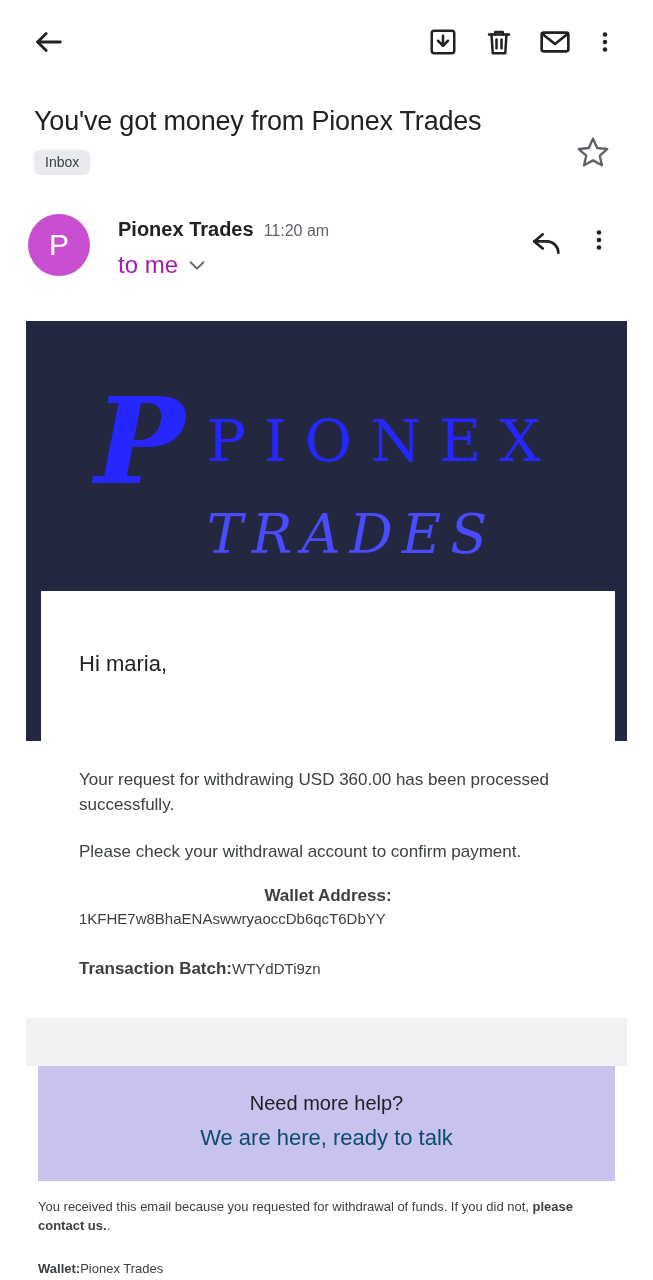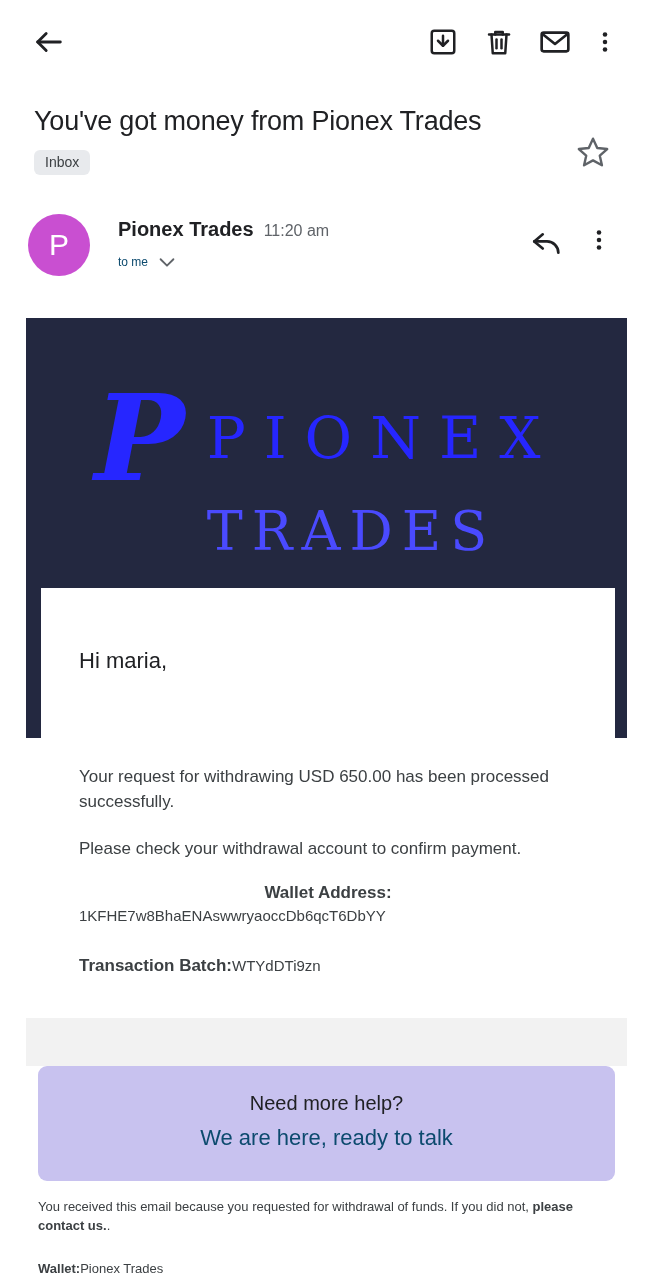--- a/index.html
+++ b/index.html
@@ -106,22 +106,22 @@
     font-size: 16px;
     color: #5f6368;
   }
   .sender-line2 {
     display: flex;
     align-items: center;
     gap: 8px;
     margin-top: 10px;
   }
   .to-me {
-    font-size: 12px;
-    color: #0c4a6e;
+    font-size: 24px;
+    color: #a21caf;
   }
   .caret { cursor: pointer; display:flex; align-items:center; }
   .reply-btn, .more-btn {
     width: 52px; height: 52px;
     display: flex; align-items: center; justify-content: center;
     cursor: pointer;
     flex: 0 0 auto;
   }
 
   
@@ -160,20 +160,21 @@
   }
   .logo-word {
     font-family: "DejaVu Serif", serif;
     font-size: 58px;
     letter-spacing: 18px;
     color: #2626ff;
     line-height: 66px;
   }
   .logo-sub {
     font-family: "DejaVu Serif", serif;
+    font-style: italic;
     font-size: 54px;
     letter-spacing: 9px;
     color: #4a4aff;
     margin-top: 2px;
     margin-left: 50px;
   }
 
   .card {
     position: absolute;
     left: 15px;
@@ -211,21 +212,20 @@
 
   .body-gap {
     background: #f2f2f2;
     height: 48px;
   }
   .help-box {
     background: #c8c2ef;
     margin: 0 12px;
     padding: 26px 0 30px 0;
     text-align: center;
-    border-radius: 9px;
   }
   .help-title {
     font-size: 20px;
     color: #202124;
     margin-bottom: 10px;
   }
   .help-sub {
     font-size: 22px;
     color: #0c4a6e;
   }
@@ -339,21 +339,21 @@
         <div class="logo-row">
           <span class="logo-mark">P</span>
           <span class="logo-word">PIONEX</span>
         </div>
         <div class="logo-sub">TRADES</div>
       </div>
     </div>
 
     <div class="card">
       <div class="greeting">Hi maria,</div>
-      <div class="para">Your request for withdrawing USD 650.00 has been processed successfully.</div>
+      <div class="para">Your request for withdrawing USD 360.00 has been processed successfully.</div>
       <div class="para">Please check your withdrawal account to confirm payment.</div>
       <div class="field-block">
         <div class="field-label">Wallet Address:</div>
         <div class="field-value">1KFHE7w8BhaENAswwryaoccDb6qcT6DbYY</div>
       </div>
       <div class="inline-block">
         <span class="field-label">Transaction Batch:</span><span class="field-value">WTYdDTi9zn</span>
       </div>
     </div>
   </div>

